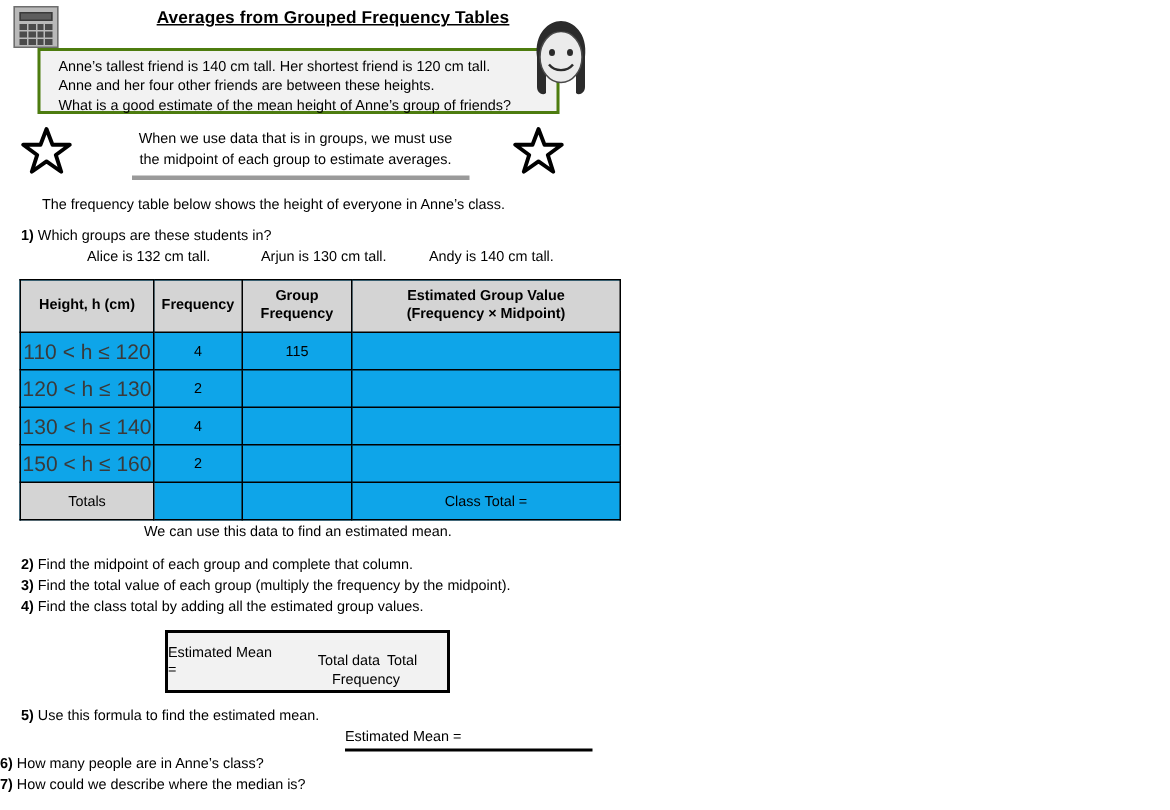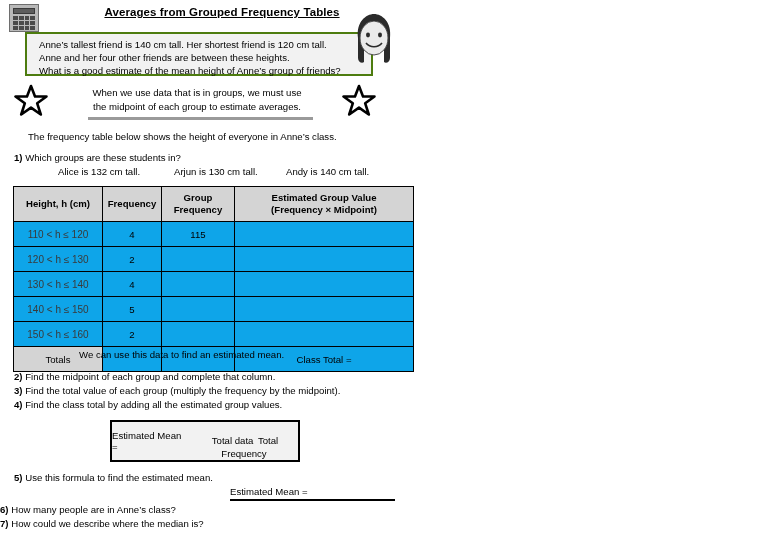--- a/index.html
+++ b/index.html
@@ -156,32 +156,32 @@
     line-height: 12px;
   }
   .col-h  { width: 88px; }
   .col-f  { width: 58px; }
   .col-m  { width: 72px; }
   .col-e  { width: 178px; }
   table.freq tbody td { height: 24px; }
   .cell-range {
     font-weight: bold;
     color: #3a3a3a;
-    font-size: 10px;
+    font-size: 14px;
   }
   .totals-label {
     background: #d4d4d4;
     font-weight: bold;
   }
   .class-total { font-size: 9.6px; }
 
   
   .after-table {
     position: absolute;
-    left: 79px; top: 349px;
+    left: 96px; top: 349px;
     font-size: 9.6px;
   }
 
   
   .steps {
     position: absolute;
     left: 14px; top: 370px;
     font-size: 9.6px;
     line-height: 14px;
   }
@@ -339,26 +339,20 @@
         <td></td>
         <td></td>
       </tr>
       <tr>
         <td class="cell-range">130 &lt; h ≤ 140</td>
         <td>4</td>
         <td></td>
         <td></td>
       </tr>
       <tr>
-        <td class="cell-range">140 &lt; h ≤ 150</td>
-        <td>5</td>
-        <td></td>
-        <td></td>
-      </tr>
-      <tr>
         <td class="cell-range">150 &lt; h ≤ 160</td>
         <td>2</td>
         <td></td>
         <td></td>
       </tr>
       <tr>
         <td class="totals-label">Totals</td>
         <td></td>
         <td></td>
         <td class="class-total">Class Total =</td>

